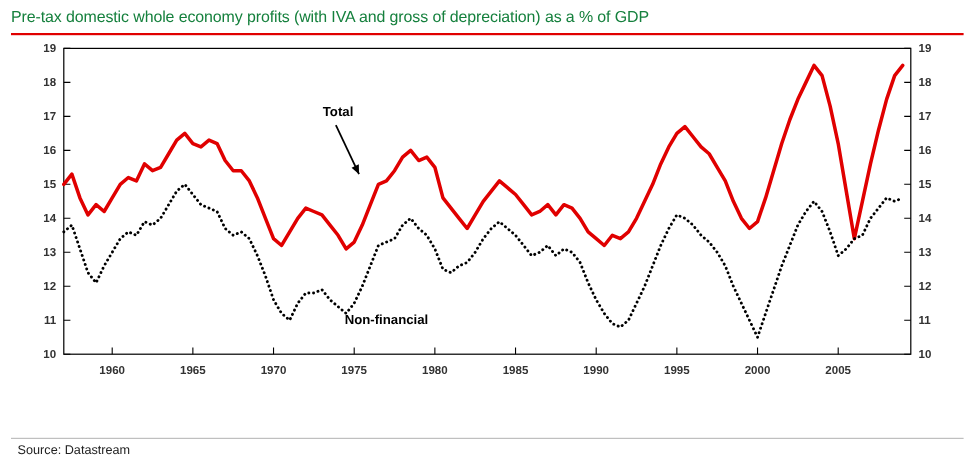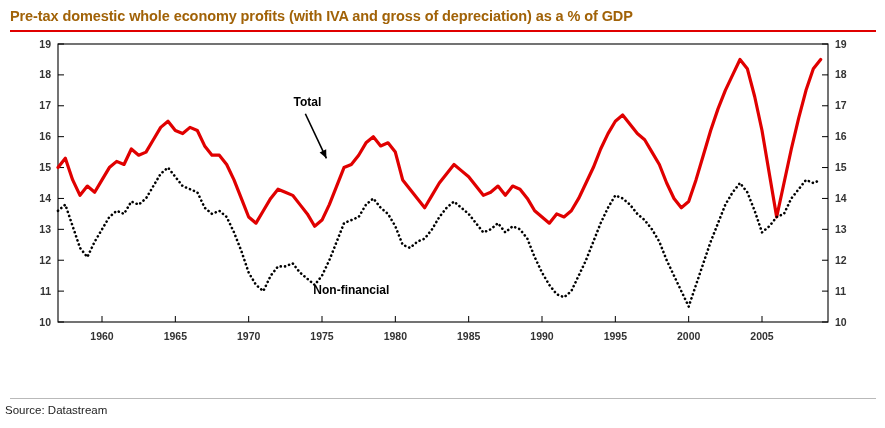--- a/index.html
+++ b/index.html
@@ -3,21 +3,21 @@
 <meta charset="utf-8">
 <style>
   html,body{margin:0;padding:0;}
   body{
     width:885px;height:428px;background:#ffffff;
     font-family:"Liberation Sans",sans-serif;
     color:#000;overflow:hidden;position:relative;
   }
   .title{
     position:absolute;left:10px;top:8px;width:866px;
-    font-size:14.5px;font-weight:bold;color:#a16207;
+    font-size:14.5px;font-weight:normal;color:#15803d;
     letter-spacing:-0.1px;white-space:nowrap;
   }
   .title-rule{
     position:absolute;left:10px;top:30px;width:866px;height:2px;background:#e00000;
   }
   .plotwrap{
     position:absolute;left:10px;top:38px;width:866px;height:340px;
   }
   svg{display:block;}
   .tick-label{
@@ -25,21 +25,21 @@
     font-size:10.5px;font-weight:bold;fill:#333;
   }
   .anno{
     font-family:"Liberation Sans",sans-serif;
     font-size:12px;font-weight:bold;fill:#000;
   }
   .source-rule{
     position:absolute;left:10px;top:398px;width:866px;height:1px;background:#b9b9b9;
   }
   .source{
-    position:absolute;left:5px;top:404px;font-size:11.5px;color:#222;
+    position:absolute;left:16px;top:404px;font-size:11.5px;color:#222;
   }
 </style>
 </head>
 <body>
 
 <div class="title">Pre-tax domestic whole economy profits (with IVA and gross of depreciation) as a % of GDP</div>
 <div class="title-rule"></div>
 
 <div class="plotwrap">
   <svg id="chart-svg" width="866" height="340">

